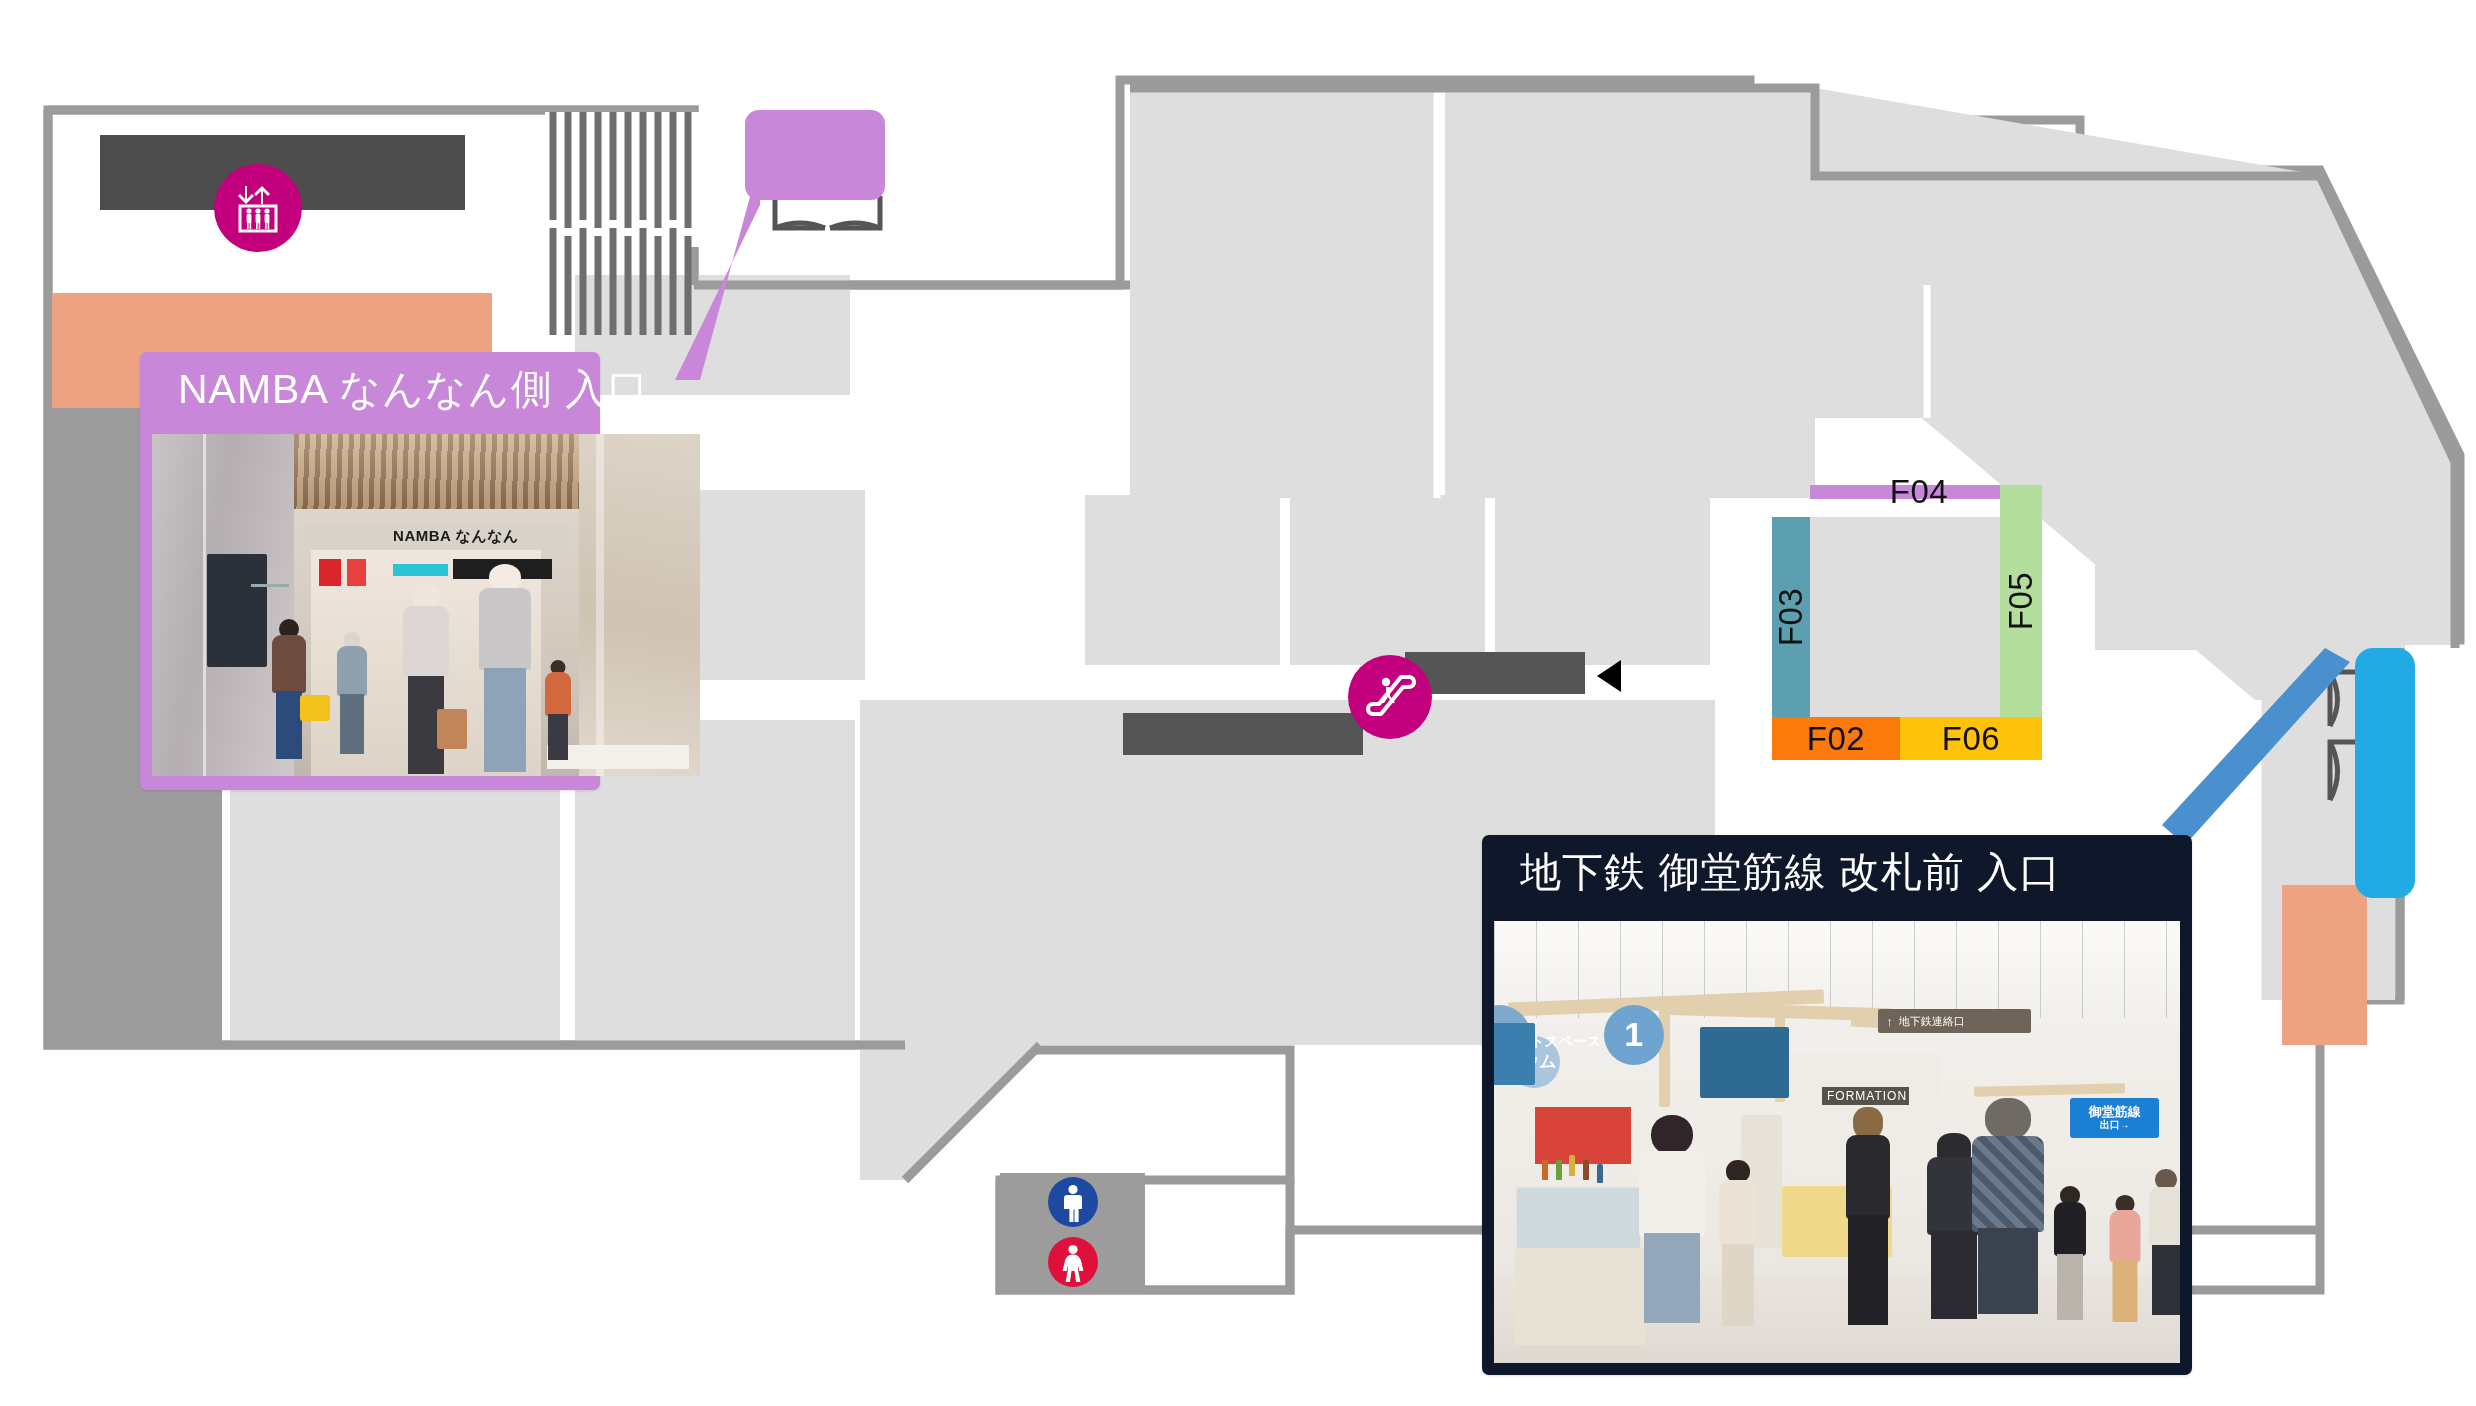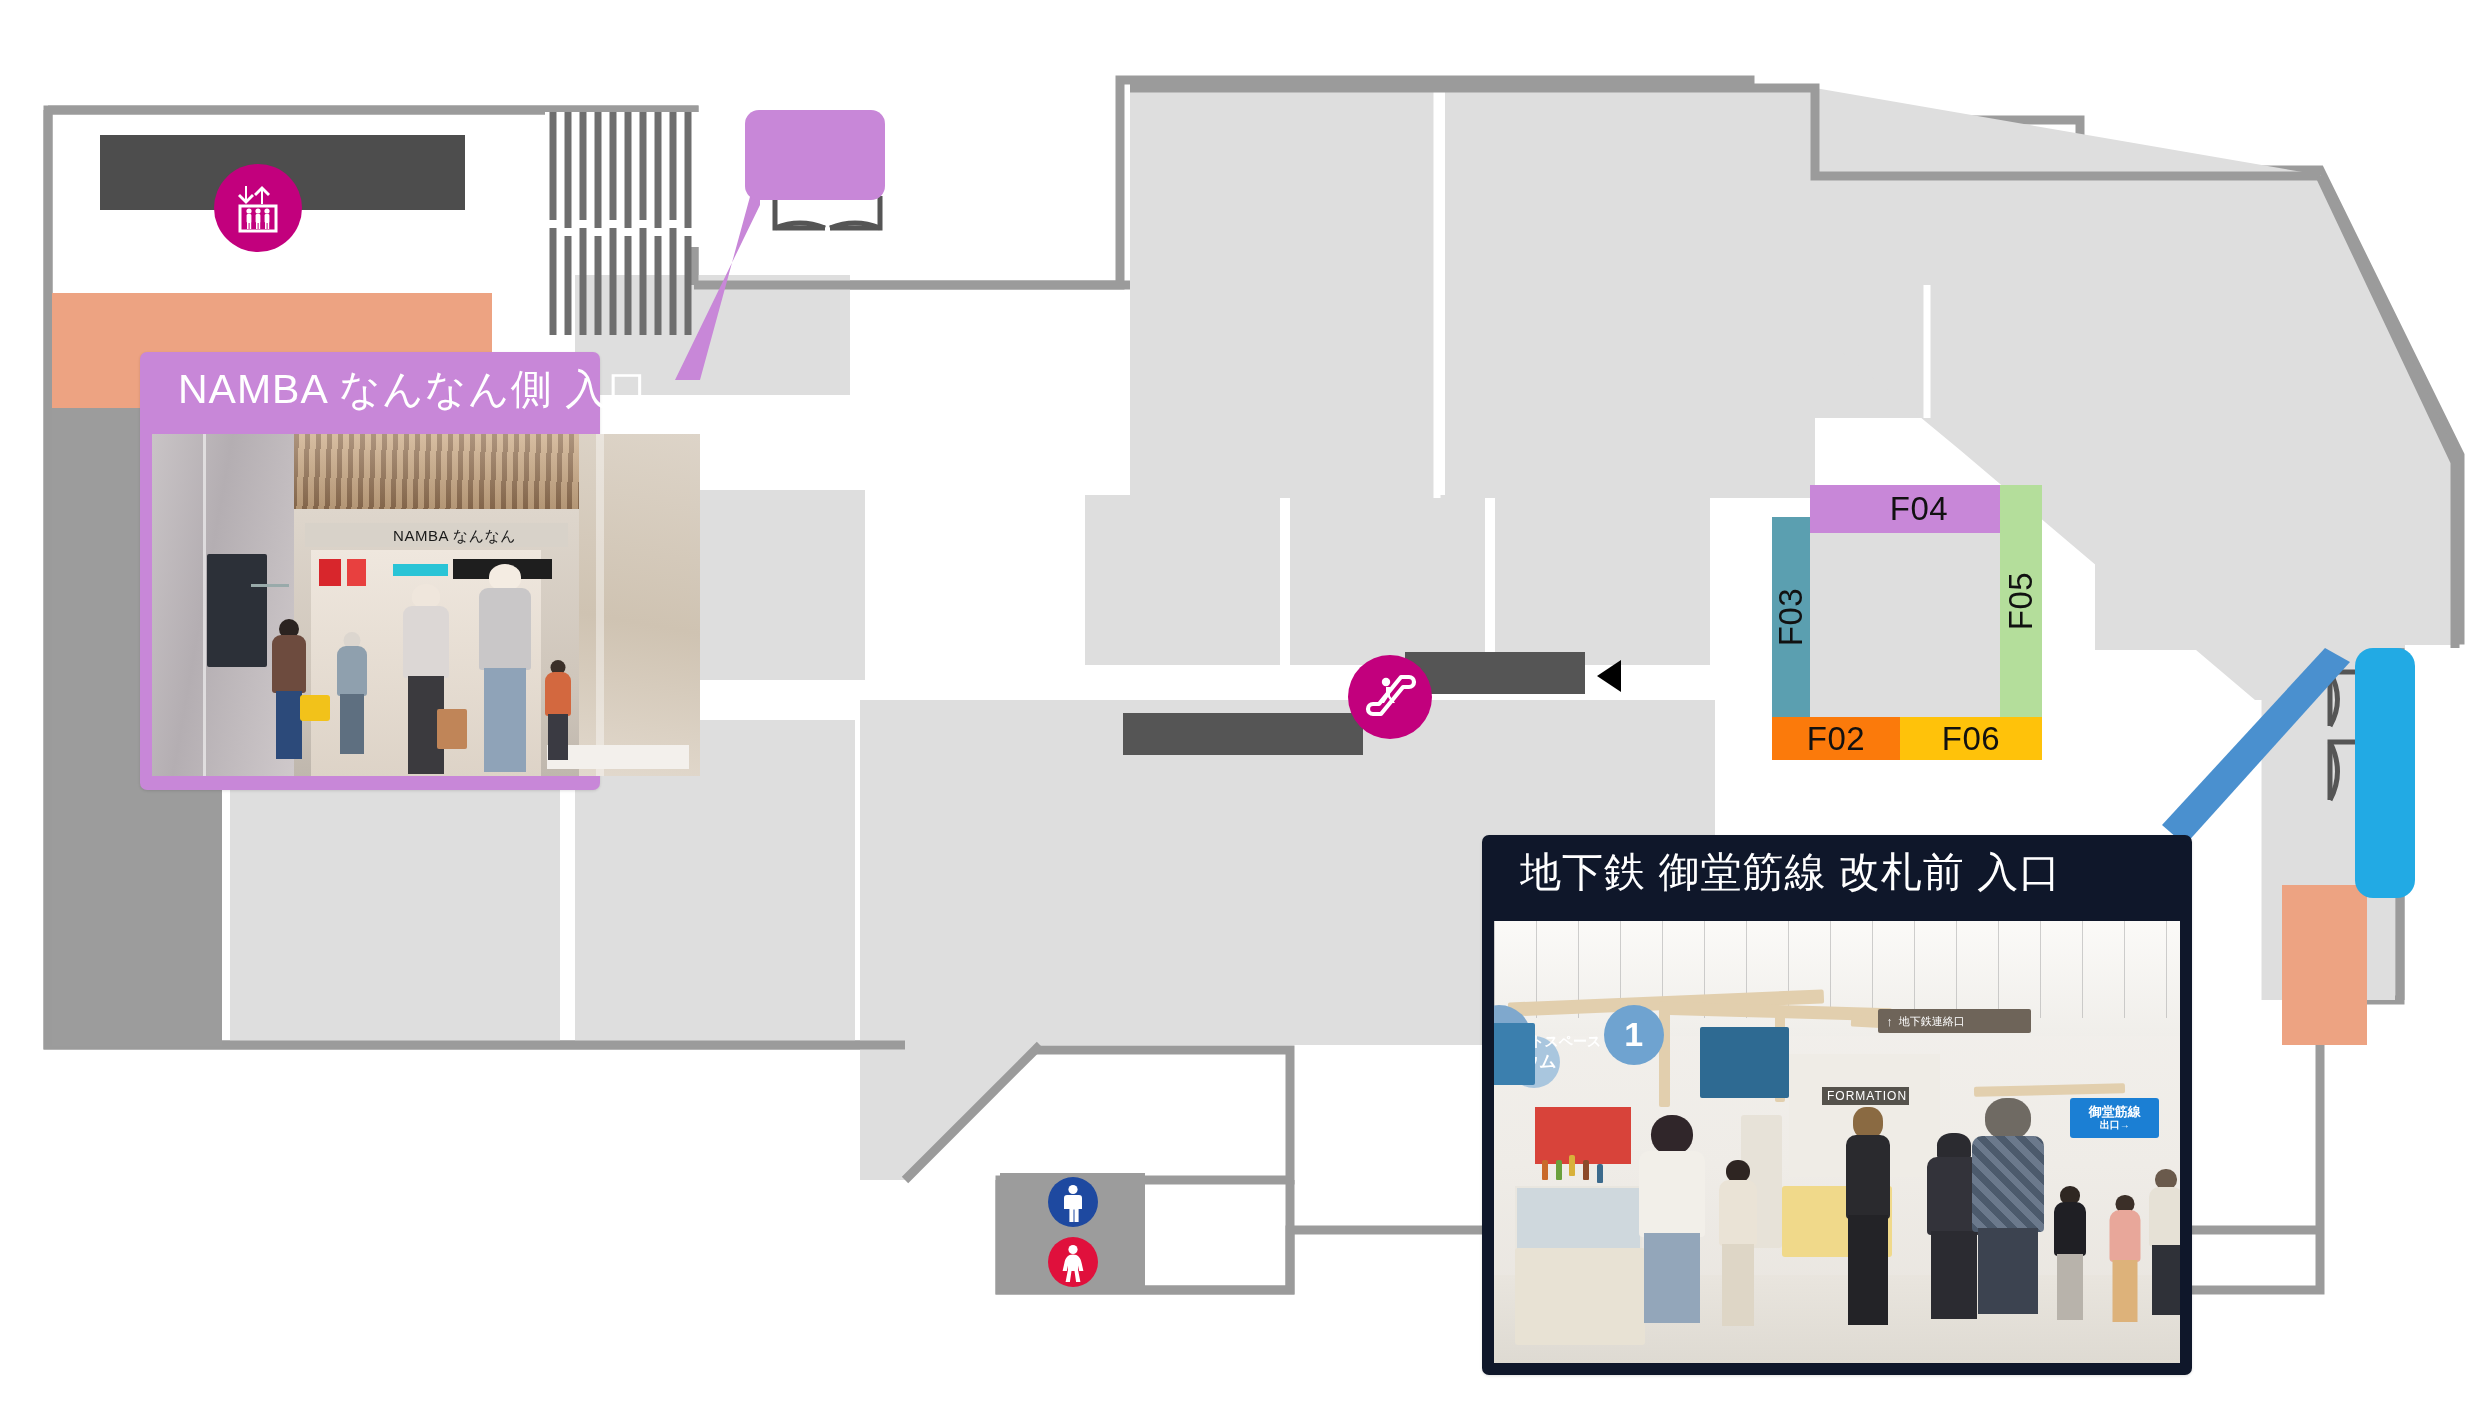--- a/index.html
+++ b/index.html
@@ -57,21 +57,21 @@
   .ph1 .leftglass:after{content:"";position:absolute;left:36%;top:0;width:3px;
       height:100%;background:rgba(255,255,255,.55);}
   .ph1 .darkposter{position:absolute;left:10%;top:35%;width:11%;height:33%;
       background:#2c3038;border-radius:2px;}
   .ph1 .dp-l1{position:absolute;left:18%;top:44%;width:7%;height:3px;background:#9aa;}
   .ph1 .storefront{position:absolute;left:26%;right:22%;top:22%;bottom:0;
       background:linear-gradient(180deg,#ded6cc 0%,#cfc6bb 65%,#bfb7ad 100%);}
   .ph1 .signband{position:absolute;left:28%;right:24%;top:26%;height:7%;
       background:#d8d2c9;}
   .ph1 .signtxt{position:absolute;left:44%;top:27.2%;font-size:15px;color:#1a1a1a;
-      font-weight:400;letter-spacing:.5px;}
+      font-weight:700;letter-spacing:.5px;}
   .ph1 .doorway{position:absolute;left:29%;right:29%;top:34%;bottom:0;
       background:linear-gradient(180deg,#efe7de,#ddd3c7);}
   .ph1 .teal{position:absolute;left:44%;width:10%;top:38%;height:3.5%;background:#29c4d6;}
   .ph1 .redsign{position:absolute;left:30.5%;top:36.5%;width:4%;height:8%;background:#d8262c;}
   .ph1 .redsign2{position:absolute;left:35.5%;top:36.5%;width:3.5%;height:8%;background:#e8403f;}
   .ph1 .blacksign{position:absolute;left:55%;top:36.5%;width:18%;height:6%;background:#1e1e1e;}
   .ph1 .rightglass{position:absolute;right:0;top:0;width:22%;height:100%;
       background:linear-gradient(190deg,#ddd4c8 0%,#cfc3b2 55%,#e2d9cd 100%);}
   .ph1 .rightglass:before{content:"";position:absolute;left:14%;top:0;width:8px;height:100%;
       background:rgba(255,255,255,.4);}
@@ -276,21 +276,21 @@
       <svg width="54" height="54" viewBox="0 0 54 54">
         <circle cx="27" cy="27" r="25" fill="#e0103c"></circle>
         <circle cx="27" cy="14.5" r="4.6" fill="#ffffff"></circle>
         <path d="M27 19.5 c-5 0-7.5 3-8.6 8.5 L16.6 36 h4.2 l1.2-5.5 v4 L19.6 47 h4.3 l1.6-11 h3 l1.6 11 h4.3 l-2.4-12.5 v-4 L33.2 36 h4.2 l-1.8-8 C34.5 22.5 32 19.5 27 19.5z" fill="#ffffff"></path>
       </svg>
     </div>
   </div>
 
   <div class="fblock" style="left:1772px;top:485px;width:270px;height:275px;">
     <div class="fcore" style="left:38px;top:32px;width:190px;height:200px;"></div>
-    <div class="fband" style="left:38px;top:0;width:218px;height:48px;background:#c887d8;">
+    <div class="fband" style="left:38px;top:0;width:218px;height:14px;background:#c887d8;">
       <span>F04</span>
     </div>
     <div class="fband vert" style="left:0;top:32px;width:38px;height:200px;background:#5b9fb0;">
       <span>F03</span>
     </div>
     <div class="fband vert" style="left:228px;top:0;width:42px;height:232px;background:#b4de9b;">
       <span>F05</span>
     </div>
     <div class="fband" style="left:0;top:232px;width:128px;height:43px;background:#fb7a0b;">
       <span>F02</span>

